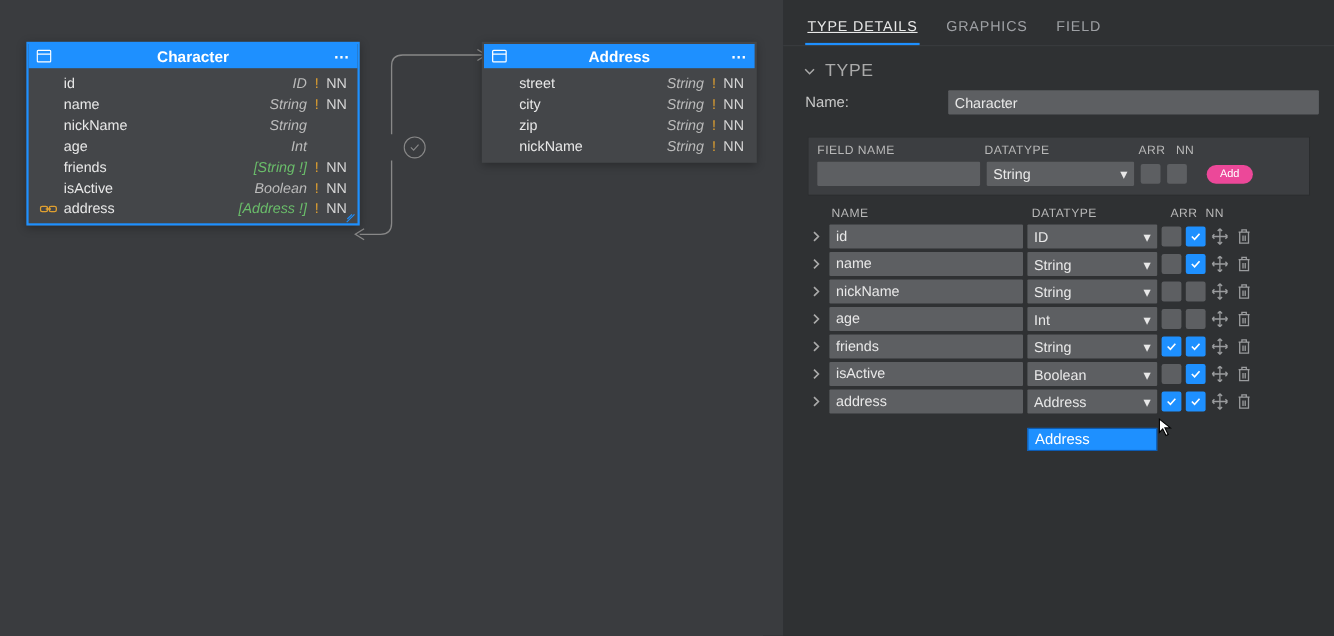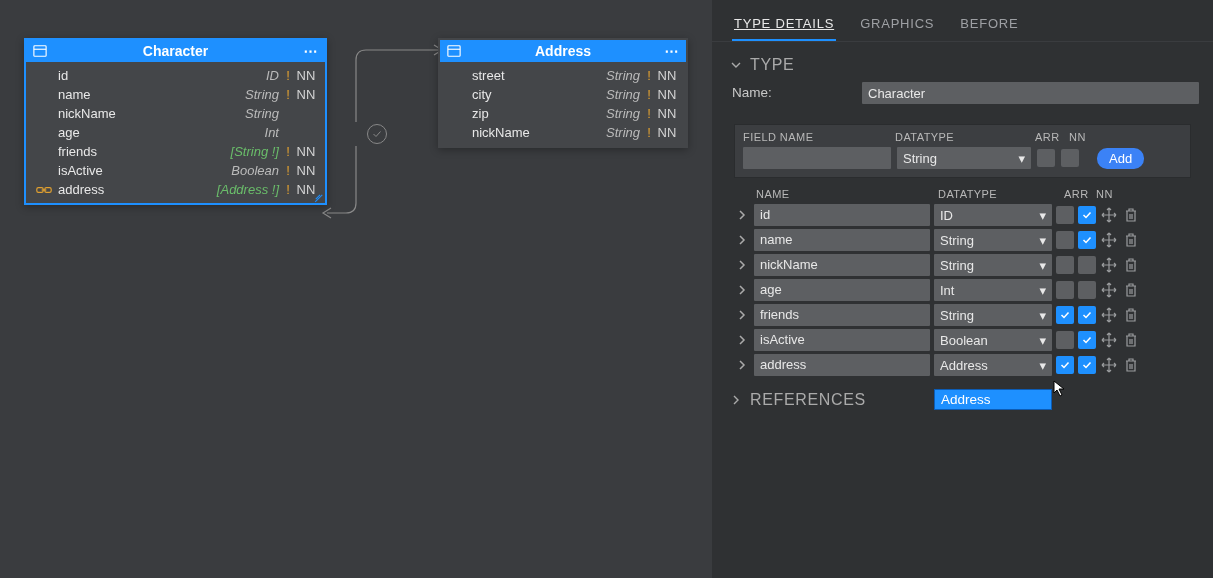--- a/index.html
+++ b/index.html
@@ -145,26 +145,26 @@
   .addrow { display:flex; align-items:center; gap:6px; margin-top:4px; }
   .inp-like { height:22px; }
   .sel-like { height:22px; display:flex; align-items:center; position:relative; }
   .sel-like .caret { position:absolute; right:6px; }
   .checkbox-like, .checkbox-filled {
     width:18px;height:18px;border-radius:2px; display:flex;align-items:center;justify-content:center;
   }
   .checkbox-like { background:#5d5f62; }
   .checkbox-filled { background:#1e90ff; color:#fff; }
   .btn-blue {
-    background:#3b82f6;
+    background:#ec4899;
     color:#fff;
     border:none;
     border-radius:10px;
     padding:3px 12px;
-    font-size:13px;
+    font-size:10px;
     cursor:pointer;
   }
 
   .fields-table {
     margin: 10px 8px 0 8px;
   }
   .fields-hdr > div { font-size:11px; }
   .field-row {
     display:flex;
     align-items:center;
@@ -319,21 +319,21 @@
         </div>
       </div>
     </div>
   </div>
 
 <div class="side-panel">
 
   <div class="tabs" id="tabs">
       <div class="tab active">TYPE DETAILS</div>
       <div class="tab">GRAPHICS</div>
-      <div class="tab">BEFORE</div>
+      <div class="tab">FIELD</div>
     </div>
 
   <div class="section">
     <div class="section-header">
       <span class="chev">
         <svg width="10" height="10" viewBox="0 0 10 10">
             <path d="M1 3 L5 7 L9 3" stroke="#aaa" fill="none" stroke-width="1.4"></path>
           </svg>
       </span>
       <span>TYPE</span>
@@ -572,23 +572,13 @@
         </div>
         <div class="dropdown-pop" style="left: 200px; top: 201px; width: 118px;">Address</div>
         <div class="cursor-pointer-gfx" style="left: 318px; top: 191px;">
           <svg width="16" height="20" viewBox="0 0 16 20">
             <path d="M2 2 L2 14 L5 11 L8 17 L10 16 L7 10 L12 10 Z" fill="#fff" stroke="#000" stroke-width="1"></path>
           </svg>
         </div>
       </div>
   </div>
 
-  <div class="section" style="padding-top:2px;">
-    <div class="section-header">
-      <span class="chev">
-        <svg width="10" height="10" viewBox="0 0 10 10">
-            <path d="M3 1 L7 5 L3 9" stroke="#aaa" fill="none" stroke-width="1.4"></path>
-          </svg>
-      </span>
-      <span>REFERENCES</span>
-    </div>
-  </div>
 </div>
 
 </body></html>

